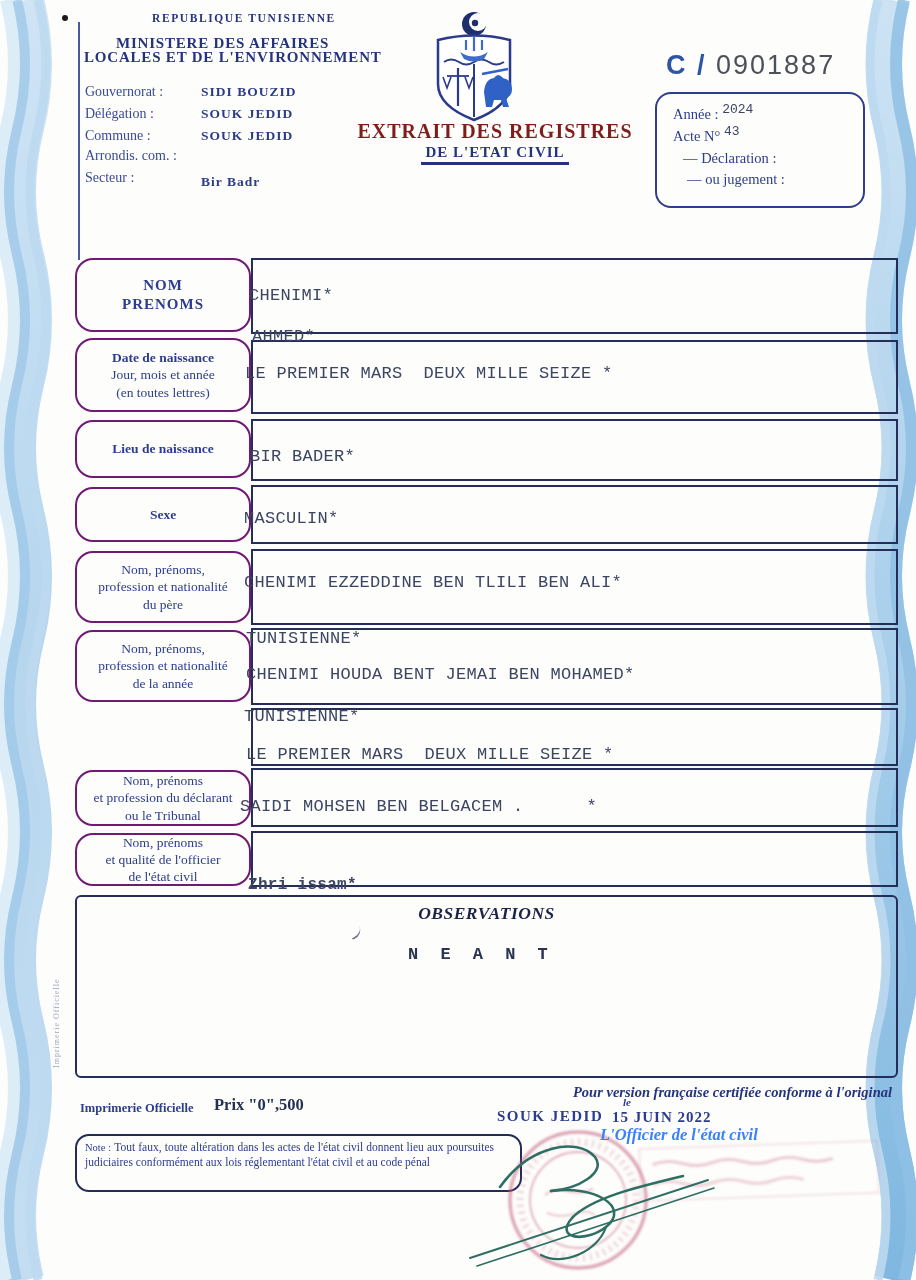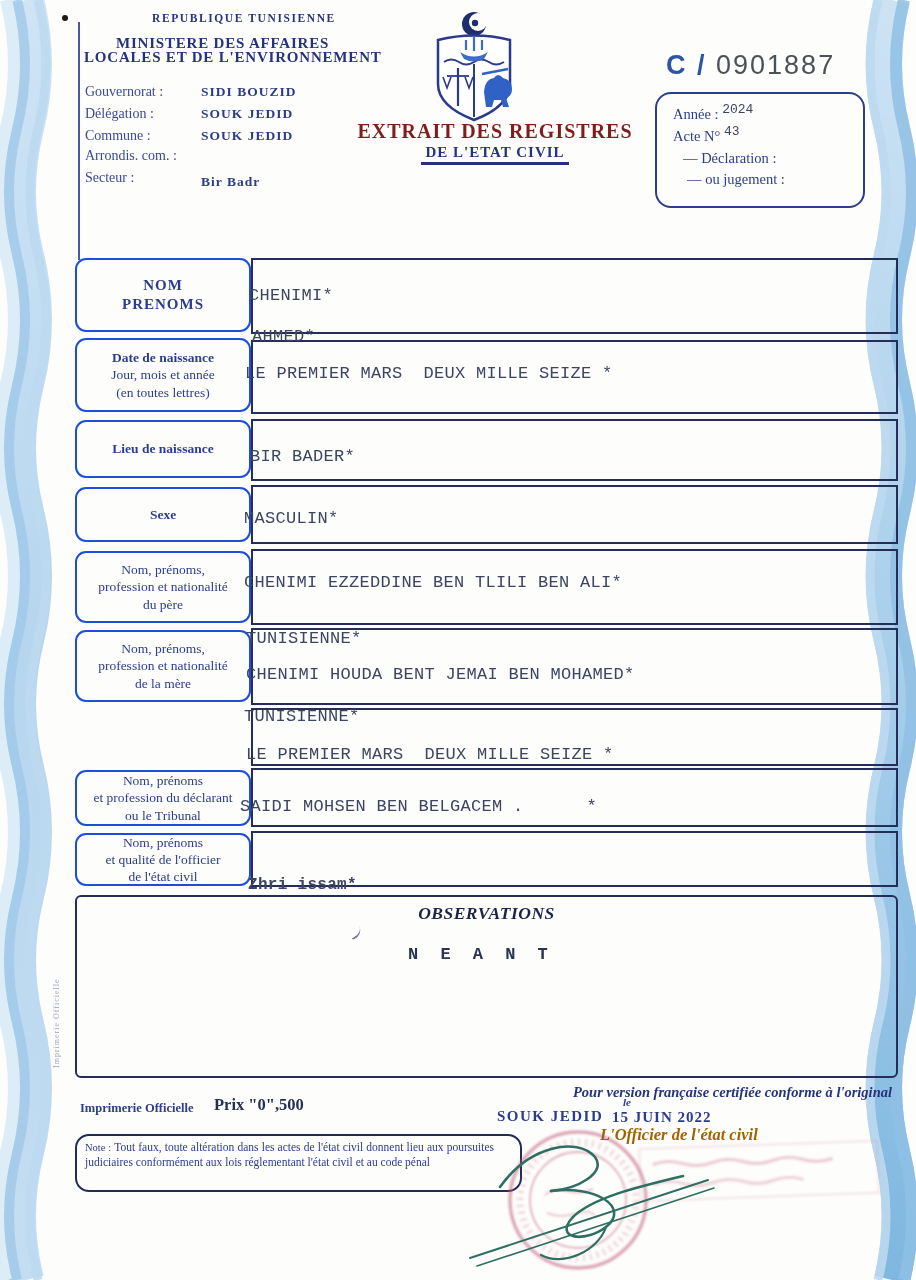--- a/index.html
+++ b/index.html
@@ -12,21 +12,21 @@
   .typed{
     position:absolute;font-family:"Liberation Mono",monospace;
     font-size:17px;color:#3c4562;letter-spacing:.3px;white-space:pre;z-index:6;
   }
   .typed-sm{font-family:"Liberation Mono",monospace;font-size:13px;color:#3c4562;}
   .hdr-small{font-size:11.5px;font-weight:bold;letter-spacing:1.6px;color:#27357e;}
   .hdr-min{font-size:15px;font-weight:bold;letter-spacing:.8px;color:#25337f;}
   .fld-label{font-size:14px;color:#3a4a97;}
   .fld-value{font-size:13.5px;font-weight:bold;letter-spacing:1px;color:#2c3c8a;}
   .labelbox{
-    position:absolute;left:75px;width:176px;border:2px solid #1d4ed8;border-radius:11px;
+    position:absolute;left:75px;width:176px;border:2px solid #701a75;border-radius:18px;
     display:flex;flex-direction:column;justify-content:center;align-items:center;
     text-align:left;color:#2c3c8e;background:rgba(255,255,255,.25);z-index:3;
     font-size:13.5px;line-height:1.28;padding:2px 4px;box-sizing:border-box;
   }
   .labelbox .b1{font-weight:bold;}
   .valuebox{
     position:absolute;left:251px;width:647px;border:2px solid #252e59;
     background:transparent;z-index:2;box-sizing:border-box;
   }
   .title-wrap{position:absolute;left:330px;top:120px;width:330px;text-align:center;}
@@ -54,21 +54,21 @@
     position:absolute;left:75px;top:1134px;width:447px;height:58px;
     border:2px solid #232c55;border-radius:14px;box-sizing:border-box;
     padding:4px 26px 2px 8px;font-size:11.5px;line-height:1.3;color:#2c3c8e;text-align:justify;z-index:4;
   }
   .certify{position:absolute;left:480px;top:1084px;width:412px;text-align:right;font-style:italic;font-weight:bold;font-size:14.5px;color:#25337f;}
   .imprim{position:absolute;left:80px;top:1101px;font-size:12.5px;font-weight:bold;color:#2c3c8e;}
   .prix{position:absolute;left:214px;top:1095px;font-size:16.5px;font-weight:bold;color:#253055;}
   .place{position:absolute;left:497px;top:1108px;font-size:15px;font-weight:bold;letter-spacing:1.5px;color:#2c3c8e;}
   .le{position:absolute;left:623px;top:1096px;font-size:11px;font-style:italic;font-weight:bold;color:#2c3c8e;}
   .date{position:absolute;left:612px;top:1109px;font-size:15px;font-weight:bold;letter-spacing:1px;color:#2c3c8e;}
-  .officier{position:absolute;left:600px;top:1125px;font-size:16.5px;font-weight:bold;font-style:italic;color:#a16207;z-index:5;}
+  .officier{position:absolute;left:600px;top:1125px;font-size:16.5px;font-weight:bold;font-style:italic;color:#3b82f6;z-index:5;}
   .sidetext{
     position:absolute;left:52px;top:948px;height:120px;
     writing-mode:vertical-rl;transform:rotate(180deg);
     font-size:8px;letter-spacing:1px;color:rgba(70,85,140,.55);z-index:2;
   }
   .vrule{position:absolute;left:78px;top:22px;width:2px;height:238px;background:#2c3c8e;opacity:.85;}
   .speck{position:absolute;left:62px;top:15px;width:6px;height:6px;border-radius:50%;background:#1a1a1a;}
   .stray{position:absolute;left:350px;top:928px;width:12px;height:8px;border-bottom:2px solid #3c4562;border-radius:0 0 10px 0;transform:rotate(-25deg);opacity:.7;z-index:5;}
   svg{display:block;}
 </style>
@@ -186,21 +186,21 @@
   <div class="labelbox" style="top:551px;height:72px;">
     <div>Nom, prénoms,</div>
     <div>profession et nationalité</div>
     <div>du père</div>
   </div>
   <div class="valuebox" style="top:549px;height:76px;"></div>
 
   <div class="labelbox" style="top:630px;height:72px;">
     <div>Nom, prénoms,</div>
     <div>profession et nationalité</div>
-    <div>de la mère</div>
+    <div>de la année</div>
   </div>
   <div class="valuebox" style="top:628px;height:77px;"></div>
 
   <div class="valuebox" style="top:708px;height:58px;"></div>
 
   <div class="labelbox" style="top:770px;height:56px;">
     <div>Nom, prénoms</div>
     <div>et profession du déclarant</div>
     <div>ou le Tribunal</div>
   </div>

